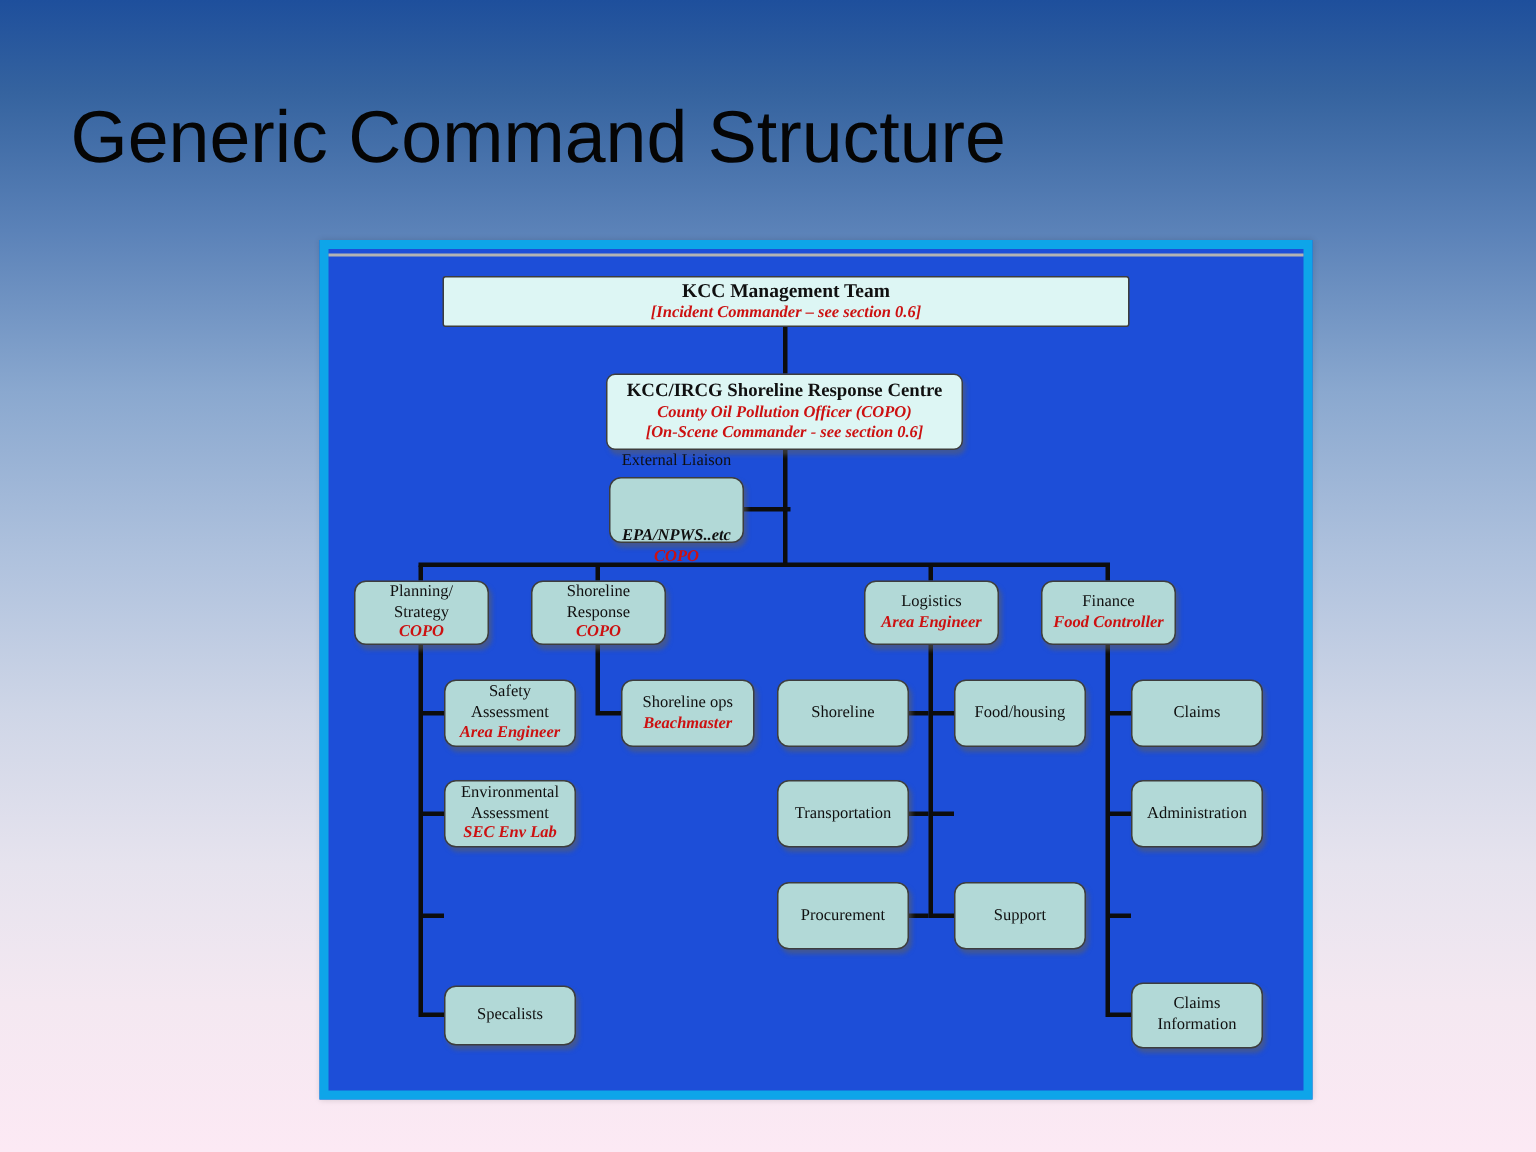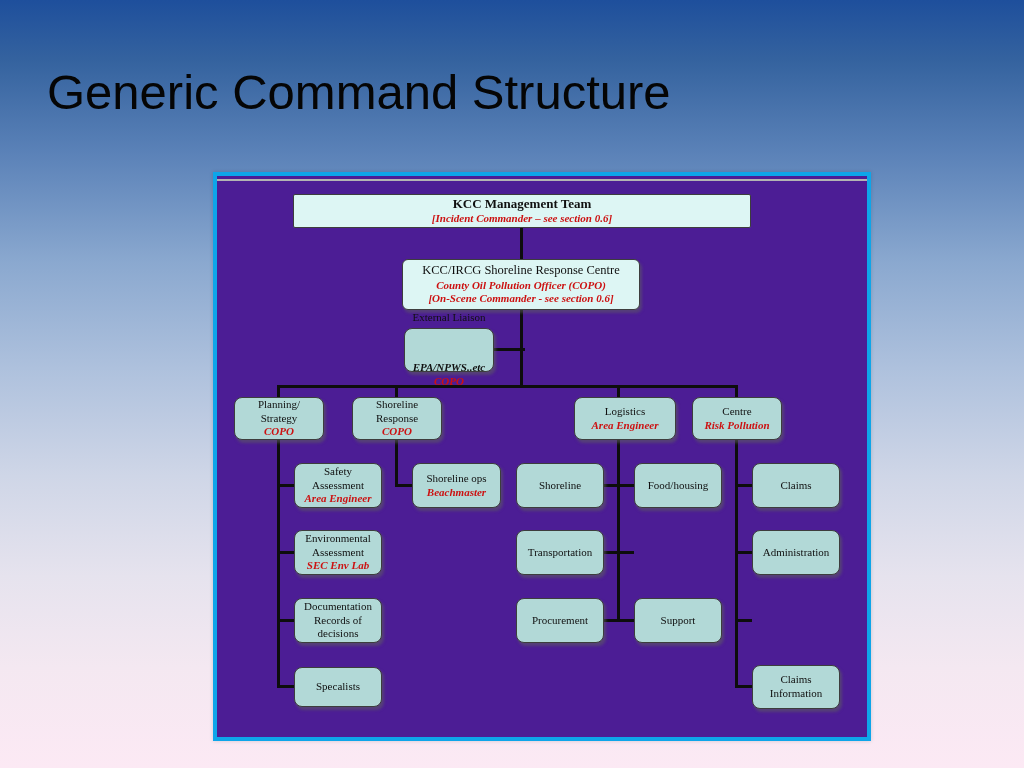--- a/index.html
+++ b/index.html
@@ -10,22 +10,22 @@
       #aec1dd 48%, #cfd6e7 62%, #e6e3ee 75%, #f4e8f1 87%, #fce9f4 100%);
     position:relative;
   }
   .slide-title{
     position:absolute; top:64px; left:0; width:100%;
     text-align:left; font-size:49px; font-weight:400; color:#050505;
     letter-spacing:0px;
     padding-left:47px;
   }
   .panel{
-    position:absolute; left:213px; top:172px; width:650px; height:561px;
-    background:#4c1d95; border:4px solid #0ea5e9;
+    position:absolute; left:213px; top:160px; width:650px; height:561px;
+    background:#1d4ed8; border:6px solid #0ea5e9;
     box-shadow:0 0 4px rgba(0,0,0,.15);
   }
   .panel-topline{
     position:absolute; left:0; top:3px; width:100%; height:2px; background:#b3b3b3;
   }
   .node{
     position:absolute; box-sizing:border-box;
     border:1px solid #3d3d3d;
     display:flex; flex-direction:column; align-items:center; justify-content:center;
     text-align:center; padding:1px 2px;
@@ -36,21 +36,21 @@
   }
   .cyan{ background:#ddf6f4; border-radius:2px; }
   .cyan.rounded{ border-radius:6px; box-shadow:2px 3px 3px rgba(95,95,95,.5); }
   .bk{ font-family:"Liberation Serif", serif; font-size:11px; line-height:1.25;
        color:#101010; white-space:pre-line; }
   .bi{ font-family:"Liberation Serif", serif; font-size:11px; line-height:1.25;
        color:#101010; font-weight:700; font-style:italic; white-space:pre-line;margin-top:36px; }
   .rd{ font-family:"Liberation Serif", serif; font-size:11px; line-height:1.25;
        color:#cc1111; font-weight:700; font-style:italic; white-space:pre-line; }
   .hdr .bk{ font-size:13px; font-weight:700; }
-  .hdr2 .bk{ font-size:12.5px; font-weight:400; }
+  .hdr2 .bk{ font-size:12.5px; font-weight:700; }
   .cl{ position:absolute; background:#0d0d0d; }
 </style>
 </head>
 <body>
 
 <div class="slide-title">Generic Command Structure</div>
 
 <div class="panel">
   <div class="panel-topline"></div>
 
@@ -102,43 +102,38 @@
   <div class="node teal" style="left:17px;top:221px;width:90px;height:43px">
     <div class="bk">Planning/
 Strategy</div>
     <div class="rd">COPO</div>
   </div>
   <div class="node teal" style="left:135px;top:221px;width:90px;height:43px">
     <div class="bk">Shoreline
 Response</div>
     <div class="rd">COPO</div>
   </div>
-  <div class="node teal" style="left:357px;top:221px;width:102px;height:43px">
+  <div class="node teal" style="left:357px;top:221px;width:90px;height:43px">
     <div class="bk">Logistics</div>
     <div class="rd">Area Engineer</div>
   </div>
   <div class="node teal" style="left:475px;top:221px;width:90px;height:43px">
-    <div class="bk">Centre</div>
-    <div class="rd">Risk Pollution</div>
+    <div class="bk">Finance</div>
+    <div class="rd">Food Controller</div>
   </div>
 
   <div class="node teal" style="left:77px;top:287px;width:88px;height:45px">
     <div class="bk">Safety
 Assessment</div>
     <div class="rd">Area Engineer</div>
   </div>
   <div class="node teal" style="left:77px;top:354px;width:88px;height:45px">
     <div class="bk">Environmental
 Assessment</div>
     <div class="rd">SEC Env Lab</div>
-  </div>
-  <div class="node teal" style="left:77px;top:422px;width:88px;height:45px">
-    <div class="bk">Documentation
-Records of
-decisions</div>
   </div>
   <div class="node teal" style="left:77px;top:491px;width:88px;height:40px">
     <div class="bk">Specalists</div>
   </div>
 
   <div class="node teal" style="left:195px;top:287px;width:89px;height:45px">
     <div class="bk">Shoreline ops</div>
     <div class="rd">Beachmaster</div>
   </div>
 

